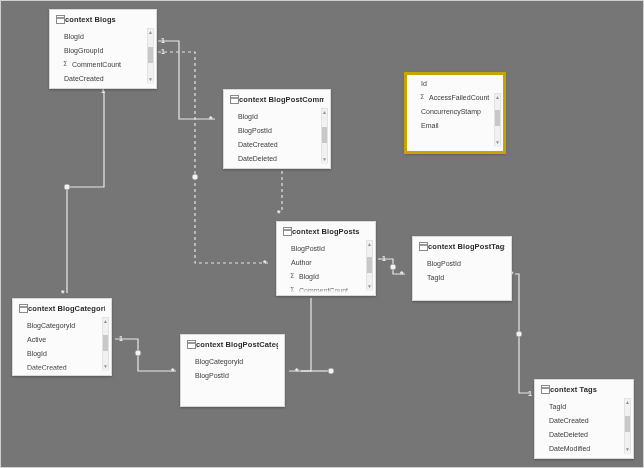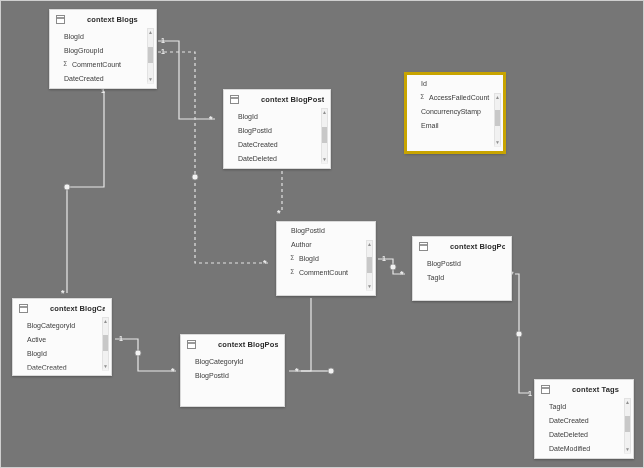--- a/index.html
+++ b/index.html
@@ -34,21 +34,21 @@
     overflow: hidden;
     box-shadow: 0 1px 2px rgba(0,0,0,0.28);
   }
   .card.selected {
     border: 2px solid #c8a400;
     box-shadow: 0 0 0 1px #c8a400, 0 1px 3px rgba(0,0,0,0.35);
   }
   .card-header {
     display: flex;
     align-items: flex-start;
-    gap: 22px;
+    gap: 0;
     padding: 5px 6px 4px 6px;
     box-sizing: border-box;
   }
   .tbl-icon {
     width: 9px;
     height: 9px;
     flex: 0 0 auto;
     border: 1px solid #8a8a8a;
     background: #ffffff;
     position: relative;
@@ -263,20 +263,24 @@
           <div class="field"></div>
         </div>
         <div class="scrollbar" style="top: 18px; bottom: 4px;">
           <div class="scroll-arrow up">▲</div>
           <div class="scroll-thumb" style="top: 16px; height: 16px;"></div>
           <div class="scroll-arrow down">▼</div>
         </div>
         <div class="card-fade"></div>
       </div>
       <div class="card" style="left: 275px; top: 220px; width: 100px; height: 75px;">
+        <div class="card-header">
+          <span class="tbl-icon"></span>
+          <span class="card-title">context BlogPosts</span>
+        </div>
         <div class="field-list">
           <div class="field">
             <span class="fname">BlogPostId</span>
           </div>
           <div class="field">
             <span class="fname">Author</span>
           </div>
           <div class="field measure">
             <span class="sigma">Σ</span>
             <span class="fname">BlogId</span>

